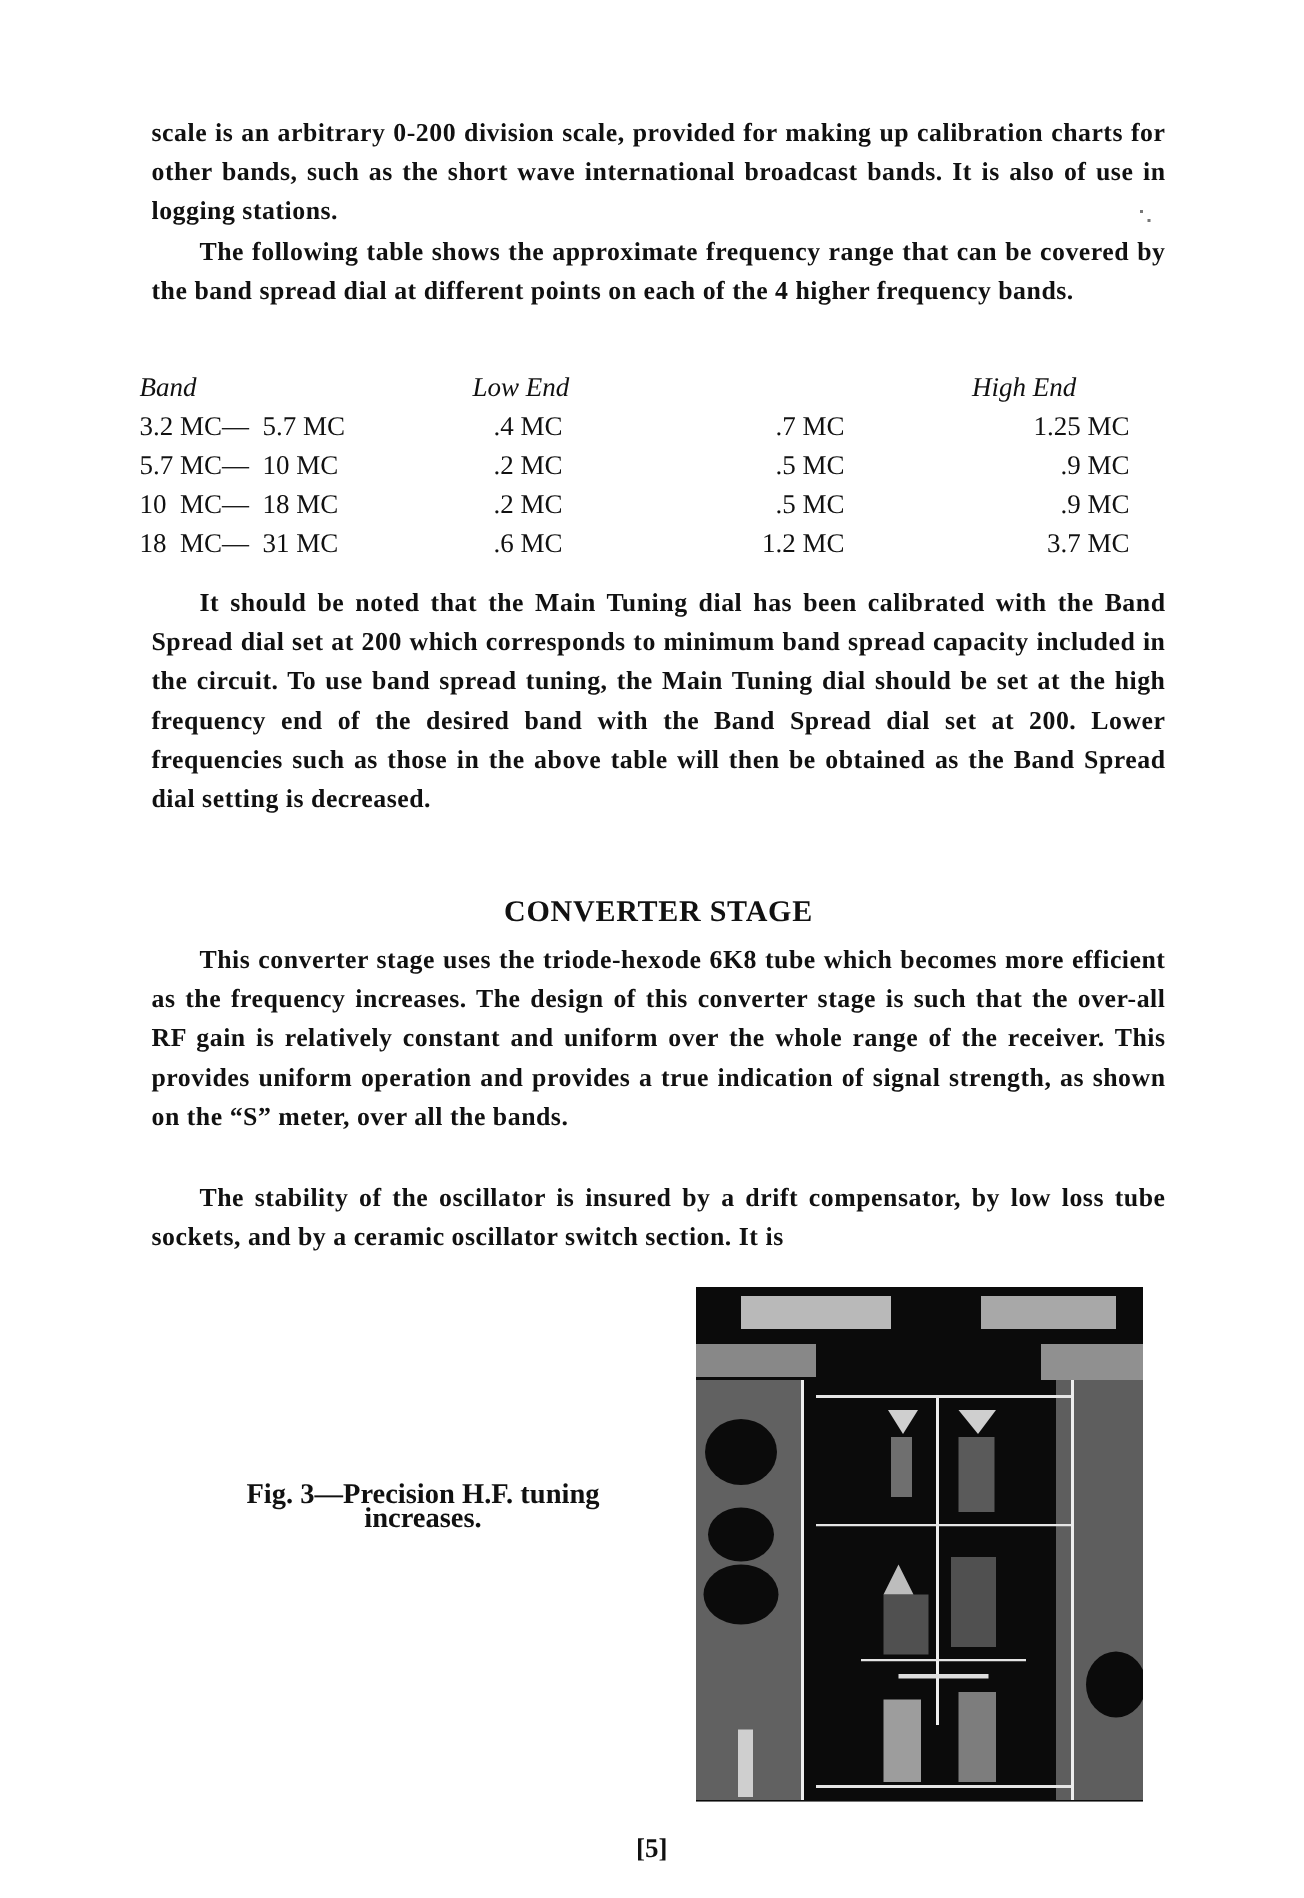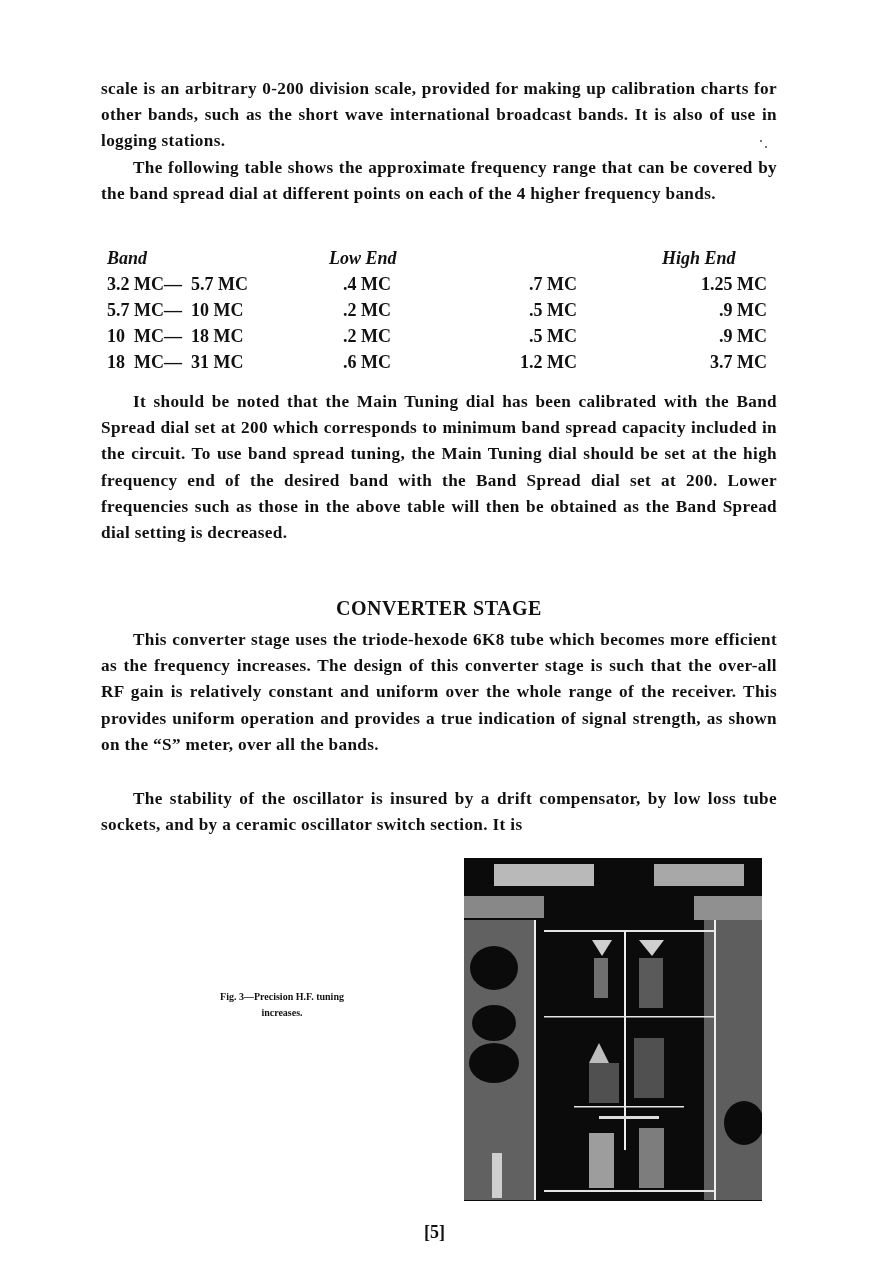--- a/index.html
+++ b/index.html
@@ -5,42 +5,42 @@
   html, body { margin: 0; padding: 0; background: #ffffff; }
   body { width: 869px; height: 1265px; position: relative; overflow: hidden;
          font-family: "DejaVu Serif", "Liberation Serif", serif; color: #111; }
   .page { position: absolute; left: 0; top: 0; width: 869px; height: 1265px; }
   .para { position: absolute; left: 101px; width: 676px; font-size: 17.2px;
           line-height: 26.2px; text-align: justify; font-weight: bold;
           font-family: "Liberation Serif", "DejaVu Serif", serif; letter-spacing: 0.35px; }
   .indent { text-indent: 32px; }
   #p1 { top: 76px; }
   #p2 { top: 155px; }
-  .tbl { position: absolute; left: 107px; top: 245px; width: 660px;
-         font-family: "Liberation Serif", serif; font-size: 18px; font-weight: bold; }
+  .tbl { position: absolute; left: 93px; top: 245px; width: 660px;
+         font-family: "Liberation Serif", serif; font-size: 18px; font-weight: normal; }
   .tbl .row { position: relative; height: 26px; line-height: 26px; }
   .tbl .c { position: absolute; white-space: pre; }
   .tbl .hdr .c { font-style: italic; }
   .c0 { left: 0; }
   .c1 { left: 222px; }
   .c2 { left: 398px; width: 172px; }
   .c3 { left: 556px; width: 100px; }
   .row .c1 { left: 236px; }
   .hdr .c1 { left: 222px; }
   .row .c2v { position: absolute; right: 190px; }
   .row .c3v { position: absolute; right: 0; text-align: center; }
   .hdr .c2 { left: 397px; }
   .hdr .c3 { left: 555px; }
   #p3 { top: 389px; }
   .heading { position: absolute; left: 101px; width: 676px; top: 597px; text-align: center;
              font-family: "Liberation Serif", serif; font-weight: bold; font-size: 20px; letter-spacing: 0.5px; }
   #p4 { top: 627px; }
   #p5 { top: 786px; }
   .caption { position: absolute; left: 158px; width: 248px; top: 989px; text-align: center;
-             font-family: "Liberation Serif", serif; font-weight: bold; font-size: 10px; line-height: 16px; }
+             font-family: "Liberation Serif", serif; font-weight: bold; font-size: 19px; line-height: 16px; }
   .photo { position: absolute; left: 464px; top: 858px; width: 298px; height: 343px; background: #0b0b0b; overflow: hidden; }
   .pagenum { position: absolute; left: 0; width: 869px; top: 1222px; text-align: center;
              font-family: "Liberation Serif", serif; font-weight: bold; font-size: 18px; }
   .speck { position: absolute; background: #777; width: 2px; height: 2px; }
 </style>
 </head>
 <body>
 
 <div class="page">
 

